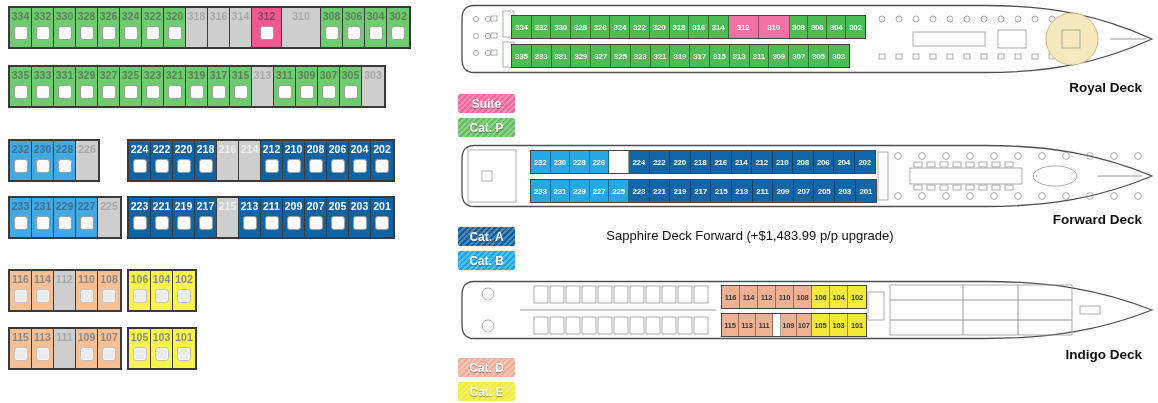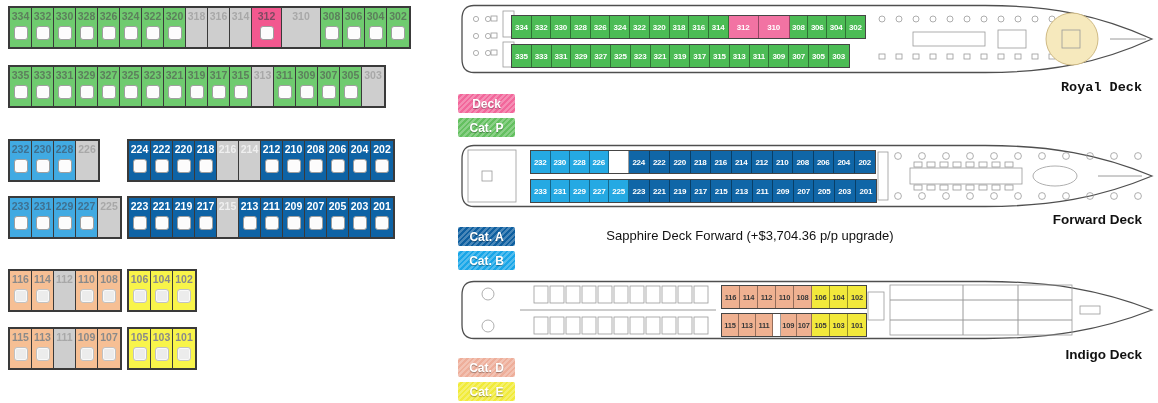--- a/index.html
+++ b/index.html
@@ -768,51 +768,51 @@
           <div class="ship-cell" style="width: 18px; background: rgb(242, 233, 59);">
             <div class="ship-num" style="color: rgb(58, 58, 58); font-size: 7.5px;">101</div>
           </div>
         </div>
       </div>
     </div>
   <div id="legends">
       <div class="legend-row" style="top: 94px;">
         <div class="badge" style="background: rgb(242, 103, 155);">
           <i></i>
-          <b>Deck</b>
+          <b>Suite</b>
         </div>
       </div>
       <div class="legend-row" style="top: 118px;">
         <div class="badge" style="background: rgb(99, 192, 95);">
           <i></i>
           <b>Cat. P</b>
         </div>
       </div>
       <div class="legend-row" style="top: 227px;">
         <div class="badge" style="background: rgb(14, 95, 160);">
           <i></i>
           <b>Cat. A</b>
         </div>
-        <div class="legend-text">Sapphire Deck Forward (+$3,704.36 p/p upgrade)</div>
+        <div class="legend-text">Sapphire Deck Forward (+$1,483.99 p/p upgrade)</div>
       </div>
       <div class="legend-row" style="top: 251px;">
         <div class="badge" style="background: rgb(24, 166, 232);">
           <i></i>
           <b>Cat. B</b>
         </div>
       </div>
       <div class="legend-row" style="top: 358px;">
         <div class="badge" style="background: rgb(238, 174, 154);">
           <i></i>
           <b>Cat. D</b>
         </div>
       </div>
       <div class="legend-row" style="top: 382px;">
         <div class="badge" style="background: rgb(241, 235, 58);">
           <i></i>
           <b>Cat. E</b>
         </div>
       </div>
     </div>
-<div class="deck-label" style="top: 80px; font-family: Liberation Mono, monospace;">Royal Deck</div>
+<div class="deck-label" style="top: 80px;">Royal Deck</div>
     <div class="deck-label" style="top: 212px;">Forward Deck</div>
     <div class="deck-label" style="top: 347px;">Indigo Deck</div>
   </div>
 
 </body></html>

